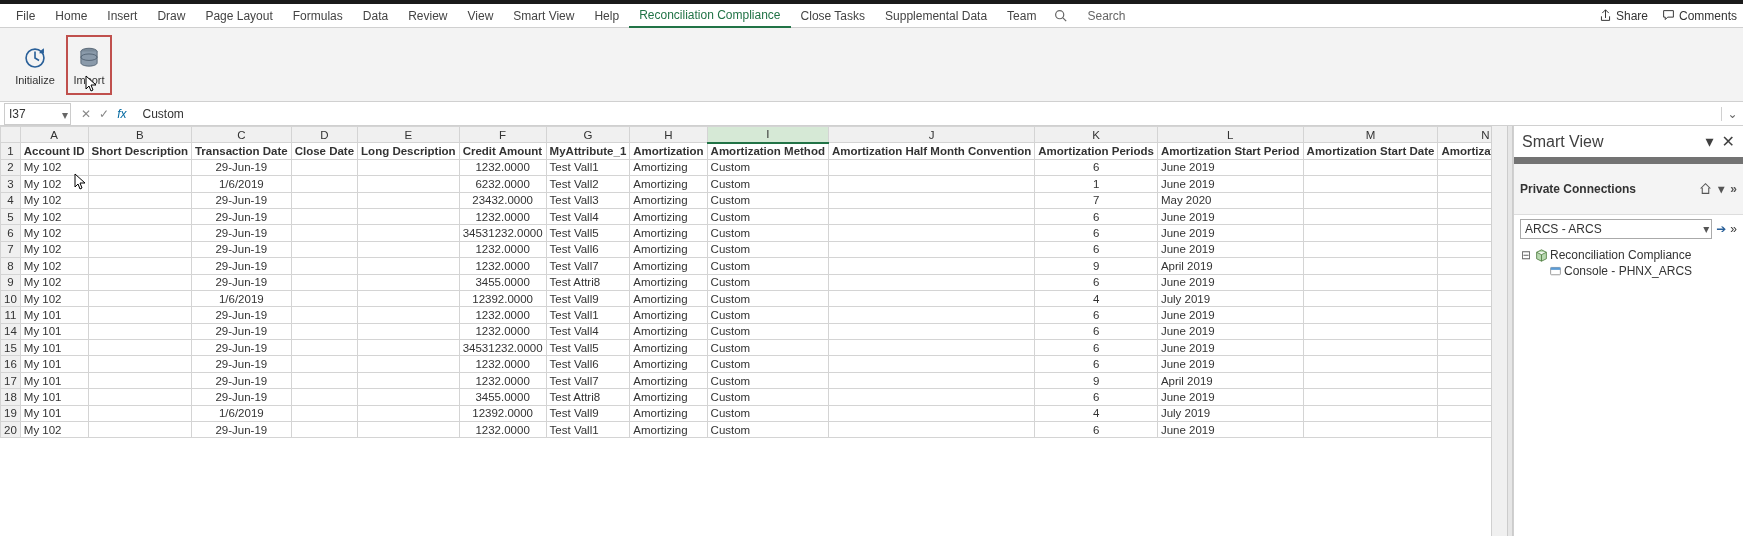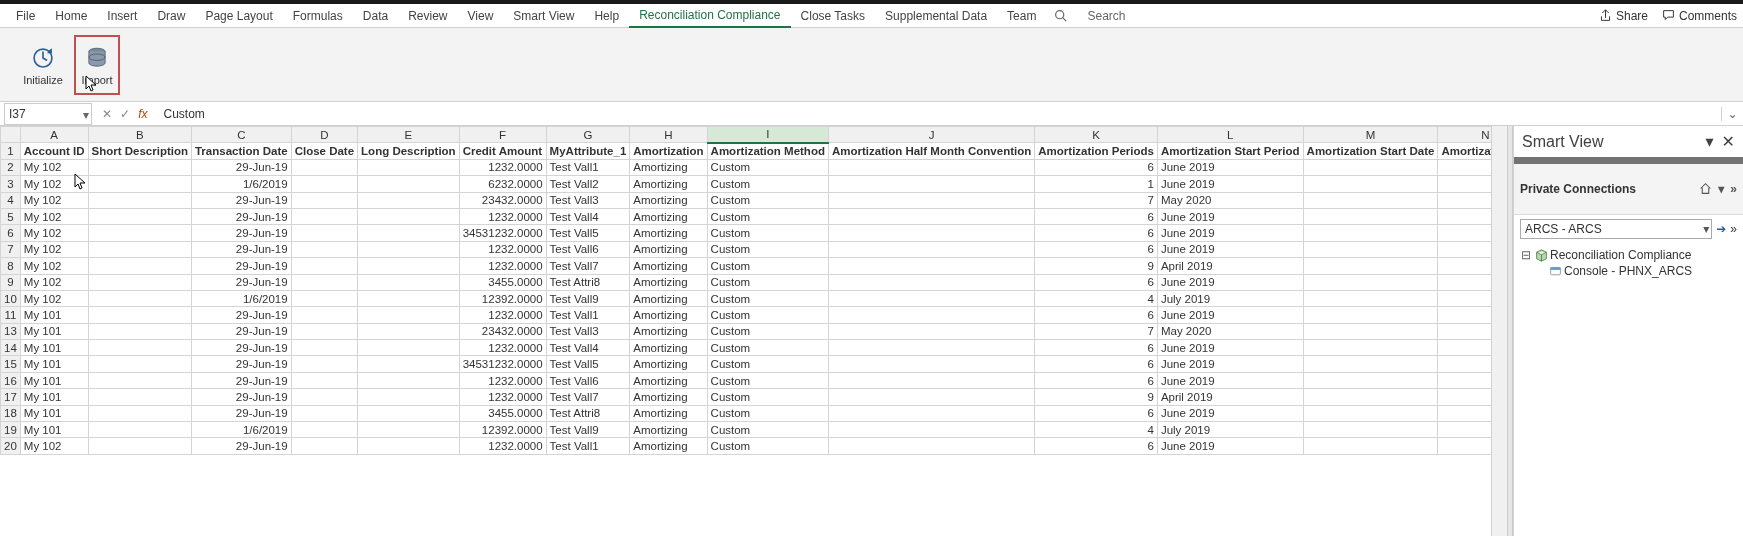--- a/index.html
+++ b/index.html
@@ -5,42 +5,42 @@
 *{box-sizing:border-box;margin:0;padding:0;}
 body{font-family:"Segoe UI",Tahoma,sans-serif;font-size:12px;background:#fff;color:#333;overflow:hidden;width:1743px;height:536px;position:relative;}
 .top-dark{height:4px;background:#1a1a1a;}
 .ribbon-tabs{display:flex;align-items:center;height:24px;border-bottom:1px solid #d0d0d0;background:#fff;padding:0 6px;}
 .ribbon-tabs .tab{padding:4px 10px;color:#444;cursor:pointer;white-space:nowrap;}
 .ribbon-tabs .tab.active{color:#217346;border-bottom:2px solid #217346;}
 .ribbon-tabs .spacer{flex:1;}
 .ribbon-tabs .search-box{display:flex;align-items:center;gap:20px;color:#666;padding:0 8px;flex:0 0 240px;}
 .ribbon-tabs .right-actions{display:flex;align-items:center;gap:14px;margin-left:auto;}
 .ribbon-tabs .right-actions .act{display:flex;align-items:flex-start;gap:4px;color:#333;}
-.ribbon-content{height:74px;background:#f3f3f3;border-bottom:1px solid #d0d0d0;display:flex;align-items:center;padding:4px 20px;gap:8px;}
+.ribbon-content{height:74px;background:#f3f3f3;border-bottom:1px solid #d0d0d0;display:flex;align-items:center;padding:4px 12px;gap:8px;}
 .ribbon-btn{display:flex;flex-direction:column;align-items:center;justify-content:center;width:46px;height:60px;border:1px solid transparent;}
 .ribbon-btn.highlighted{border:2px solid #c0504d;}
 .ribbon-btn .ico{width:28px;height:28px;display:flex;align-items:center;justify-content:center;}
 .ribbon-btn .lbl{font-size:11px;margin-top:2px;}
 .cursor1{position:absolute;left:85px;top:75px;pointer-events:none;}
 .formula-bar{height:24px;display:flex;align-items:center;border-bottom:1px solid #d0d0d0;}
-.name-box{width:88px;height:22px;border:1px solid #ccc;display:flex;align-items:center;padding:0 4px;margin-left:4px;position:relative;}
+.name-box{width:67px;height:22px;border:1px solid #ccc;display:flex;align-items:center;padding:0 4px;margin-left:4px;position:relative;}
 .name-box .dd{position:absolute;right:2px;top:4px;color:#666;}
 .fx-icons{display:flex;align-items:center;gap:8px;margin:0 10px;color:#888;}
-.fx-icons .fx{font-style:italic;color:#c2410c;}
+.fx-icons .fx{font-style:italic;color:#0369a1;}
 .formula-input{flex:1;padding:0 6px;color:#333;}
 .main-wrap{display:flex;height:calc(536px - 4px - 24px - 74px - 24px);}
 .sheet{flex:1;overflow:hidden;position:relative;}
 .grid{border-collapse:collapse;table-layout:fixed;font-size:11.5px;}
 .grid th,.grid td{border:1px solid #d4d4d4;height:16.4px;padding:0 3px;white-space:nowrap;overflow:hidden;}
 .grid .colhdr{background:#f0f0f0;text-align:center;font-weight:normal;color:#333;height:16px;}
 .grid .colhdr.sel{background:#d6e9d6;border-bottom:2px solid #217346;}
 .grid .rowhdr{background:#f0f0f0;text-align:center;font-weight:normal;color:#333;width:18px;}
 .grid .corner{background:#f0f0f0;width:18px;}
 .grid .fieldhdr td{font-weight:bold;}
-.grid .ra{text-align:right;}
+.grid .ra{text-align:center;}
 .cursor2{position:absolute;left:74px;top:47px;pointer-events:none;}
 .vscroll{width:16px;background:#f0f0f0;border-left:1px solid #d0d0d0;}
 .side-divider{width:6px;background:#e6e6e6;border-left:1px solid #ccc;border-right:1px solid #ccc;}
 .panel{width:230px;background:#fff;border-left:1px solid #d0d0d0;display:flex;flex-direction:column;}
 .panel-hdr{display:flex;align-items:center;justify-content:space-between;padding:6px 8px;font-size:16px;color:#404040;}
 .panel-hdr .ctrls{display:flex;gap:8px;}
 .panel-sub{display:flex;align-items:center;justify-content:space-between;background:#f4f4f4;border-top:7px solid #737373;border-bottom:1px solid #ddd;padding:18px 6px;font-weight:bold;}
 .panel-sub .ctrls{display:flex;gap:6px;color:#555;}
 .panel-conn{display:flex;align-items:center;padding:4px 6px;gap:4px;}
 .panel-conn .sel{flex:1;border:1px solid #aaa;height:20px;display:flex;align-items:center;padding:0 4px;position:relative;background:#fff;}
@@ -360,37 +360,20 @@
             <td class="ra">29-Jun-19</td>
             <td class=""></td>
             <td class=""></td>
             <td class="ra">1232.0000</td>
             <td class="">Test Vall1</td>
             <td class="">Amortizing</td>
             <td class="">Custom</td>
             <td class=""></td>
             <td class="ra">6</td>
             <td class="">June 2019</td>
-            <td class=""></td>
-            <td class=""></td>
-          </tr>
-          <tr>
-            <th class="rowhdr">13</th>
-            <td class="">My 101</td>
-            <td class=""></td>
-            <td class="ra">29-Jun-19</td>
-            <td class=""></td>
-            <td class=""></td>
-            <td class="ra">23432.0000</td>
-            <td class="">Test Vall3</td>
-            <td class="">Amortizing</td>
-            <td class="">Custom</td>
-            <td class=""></td>
-            <td class="ra">7</td>
-            <td class="">May 2020</td>
             <td class=""></td>
             <td class=""></td>
           </tr>
           <tr>
             <th class="rowhdr">14</th>
             <td class="">My 101</td>
             <td class=""></td>
             <td class="ra">29-Jun-19</td>
             <td class=""></td>
             <td class=""></td>

